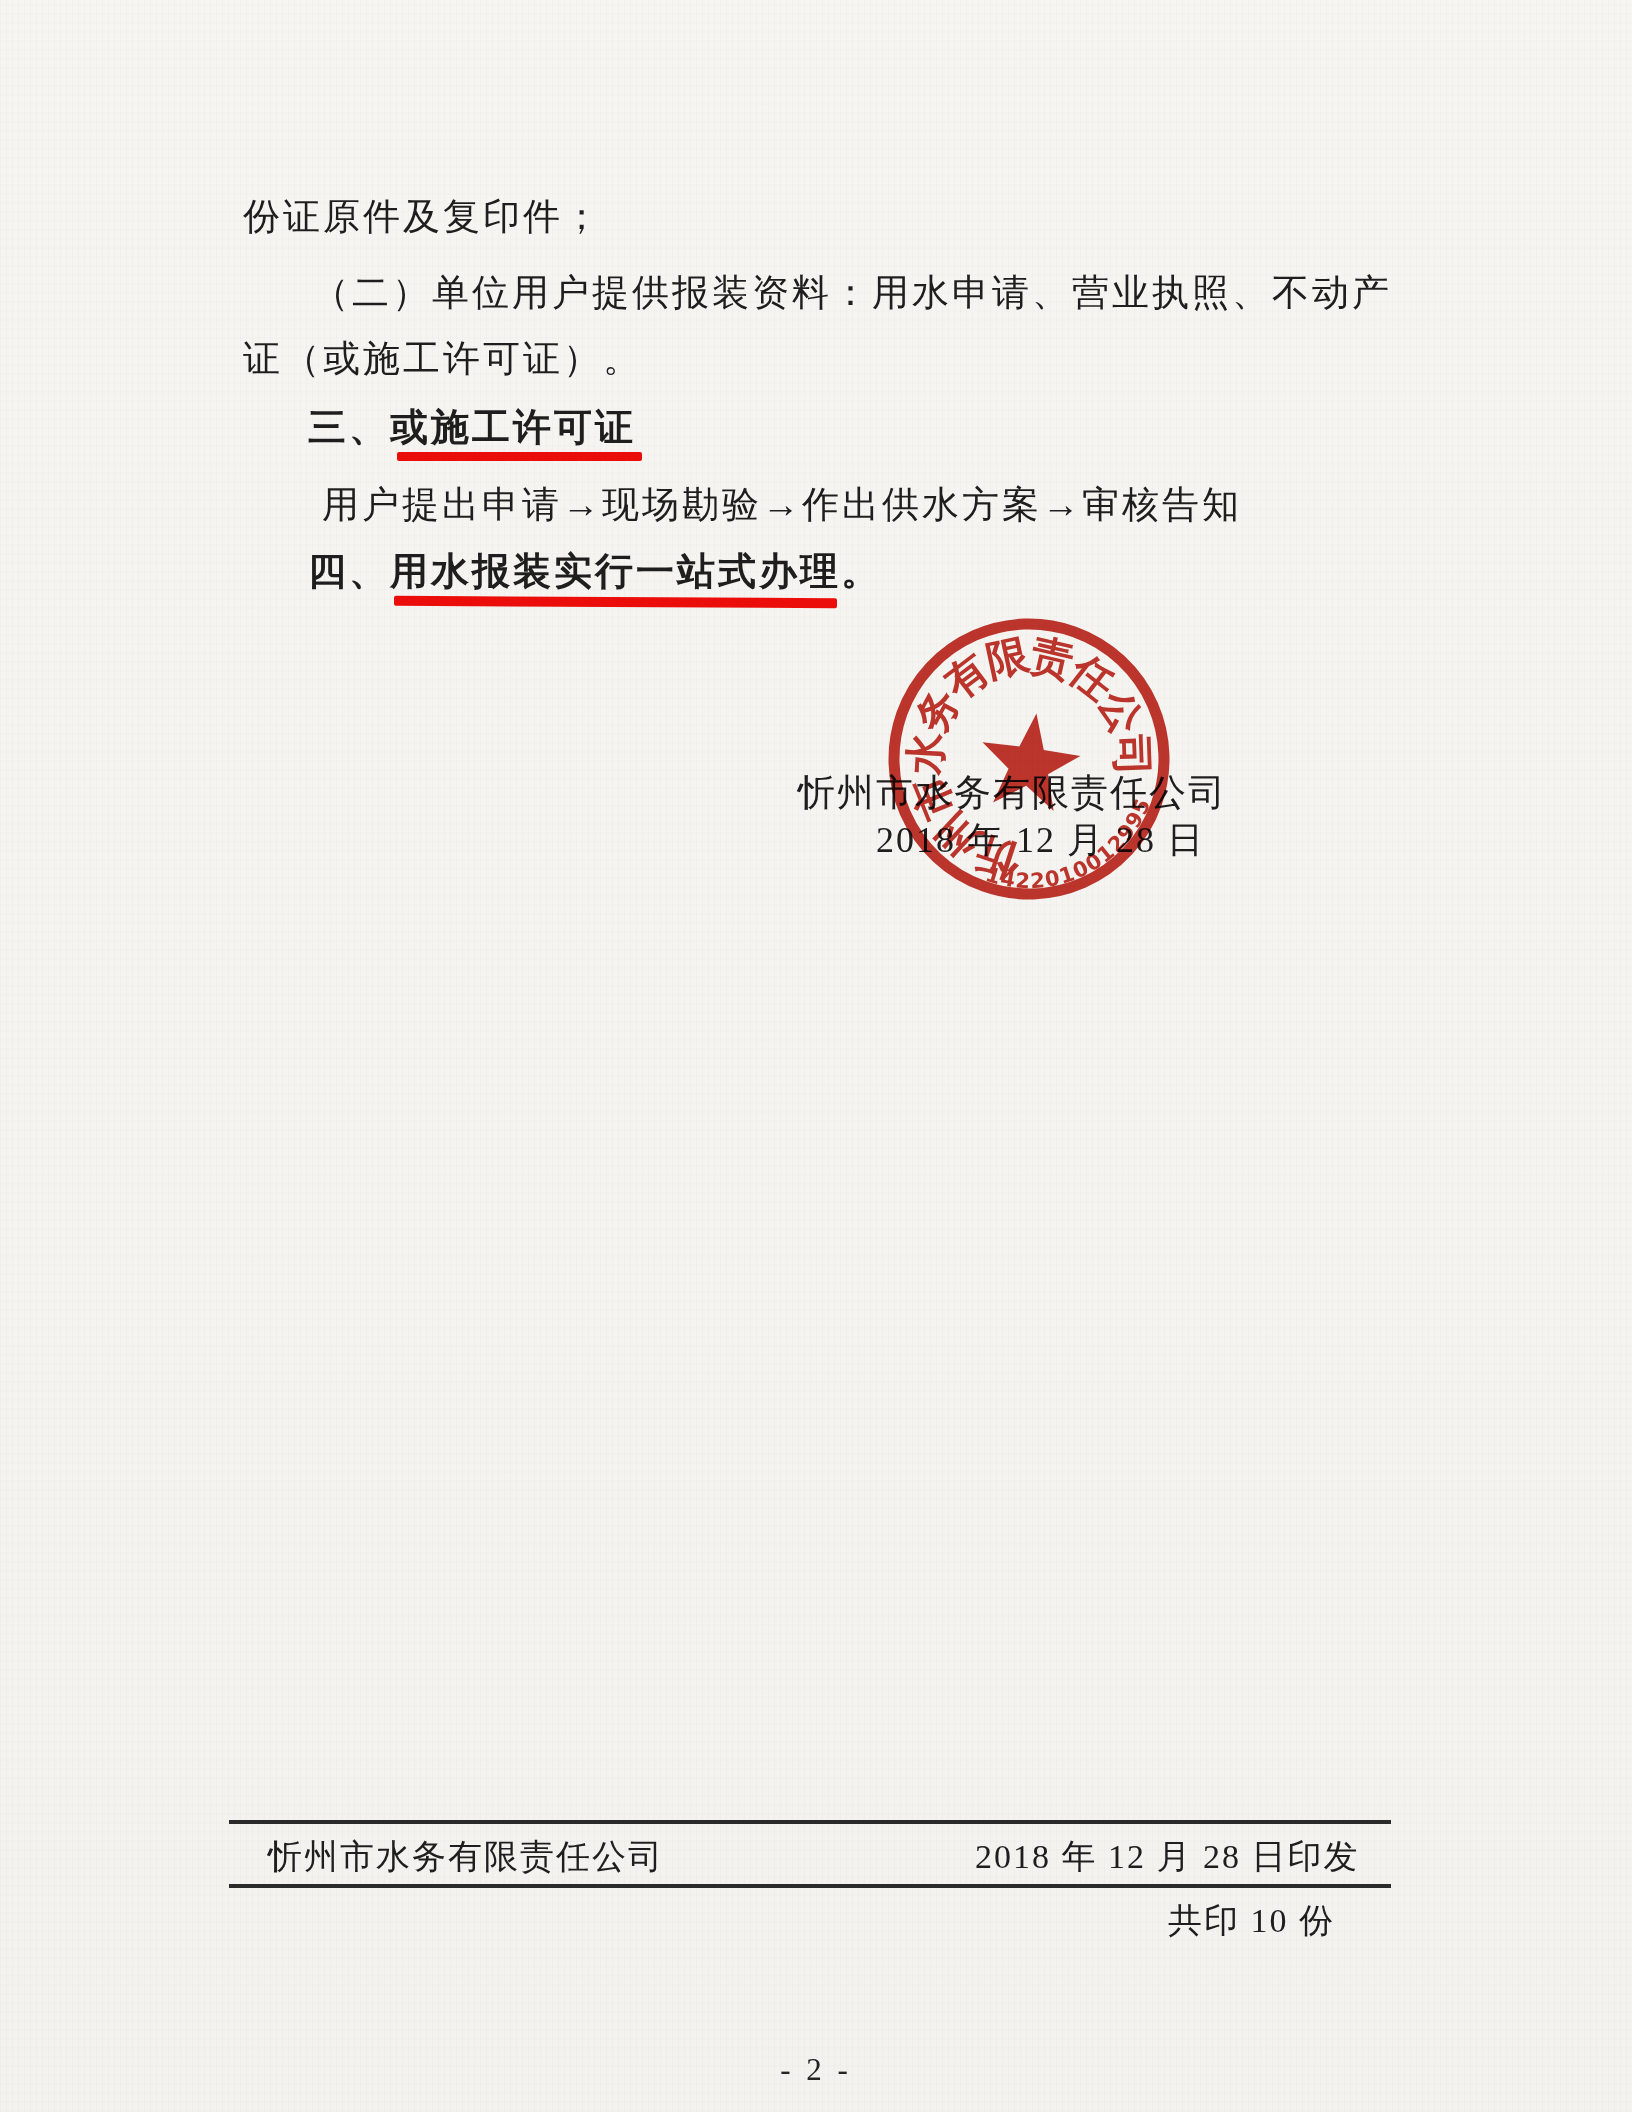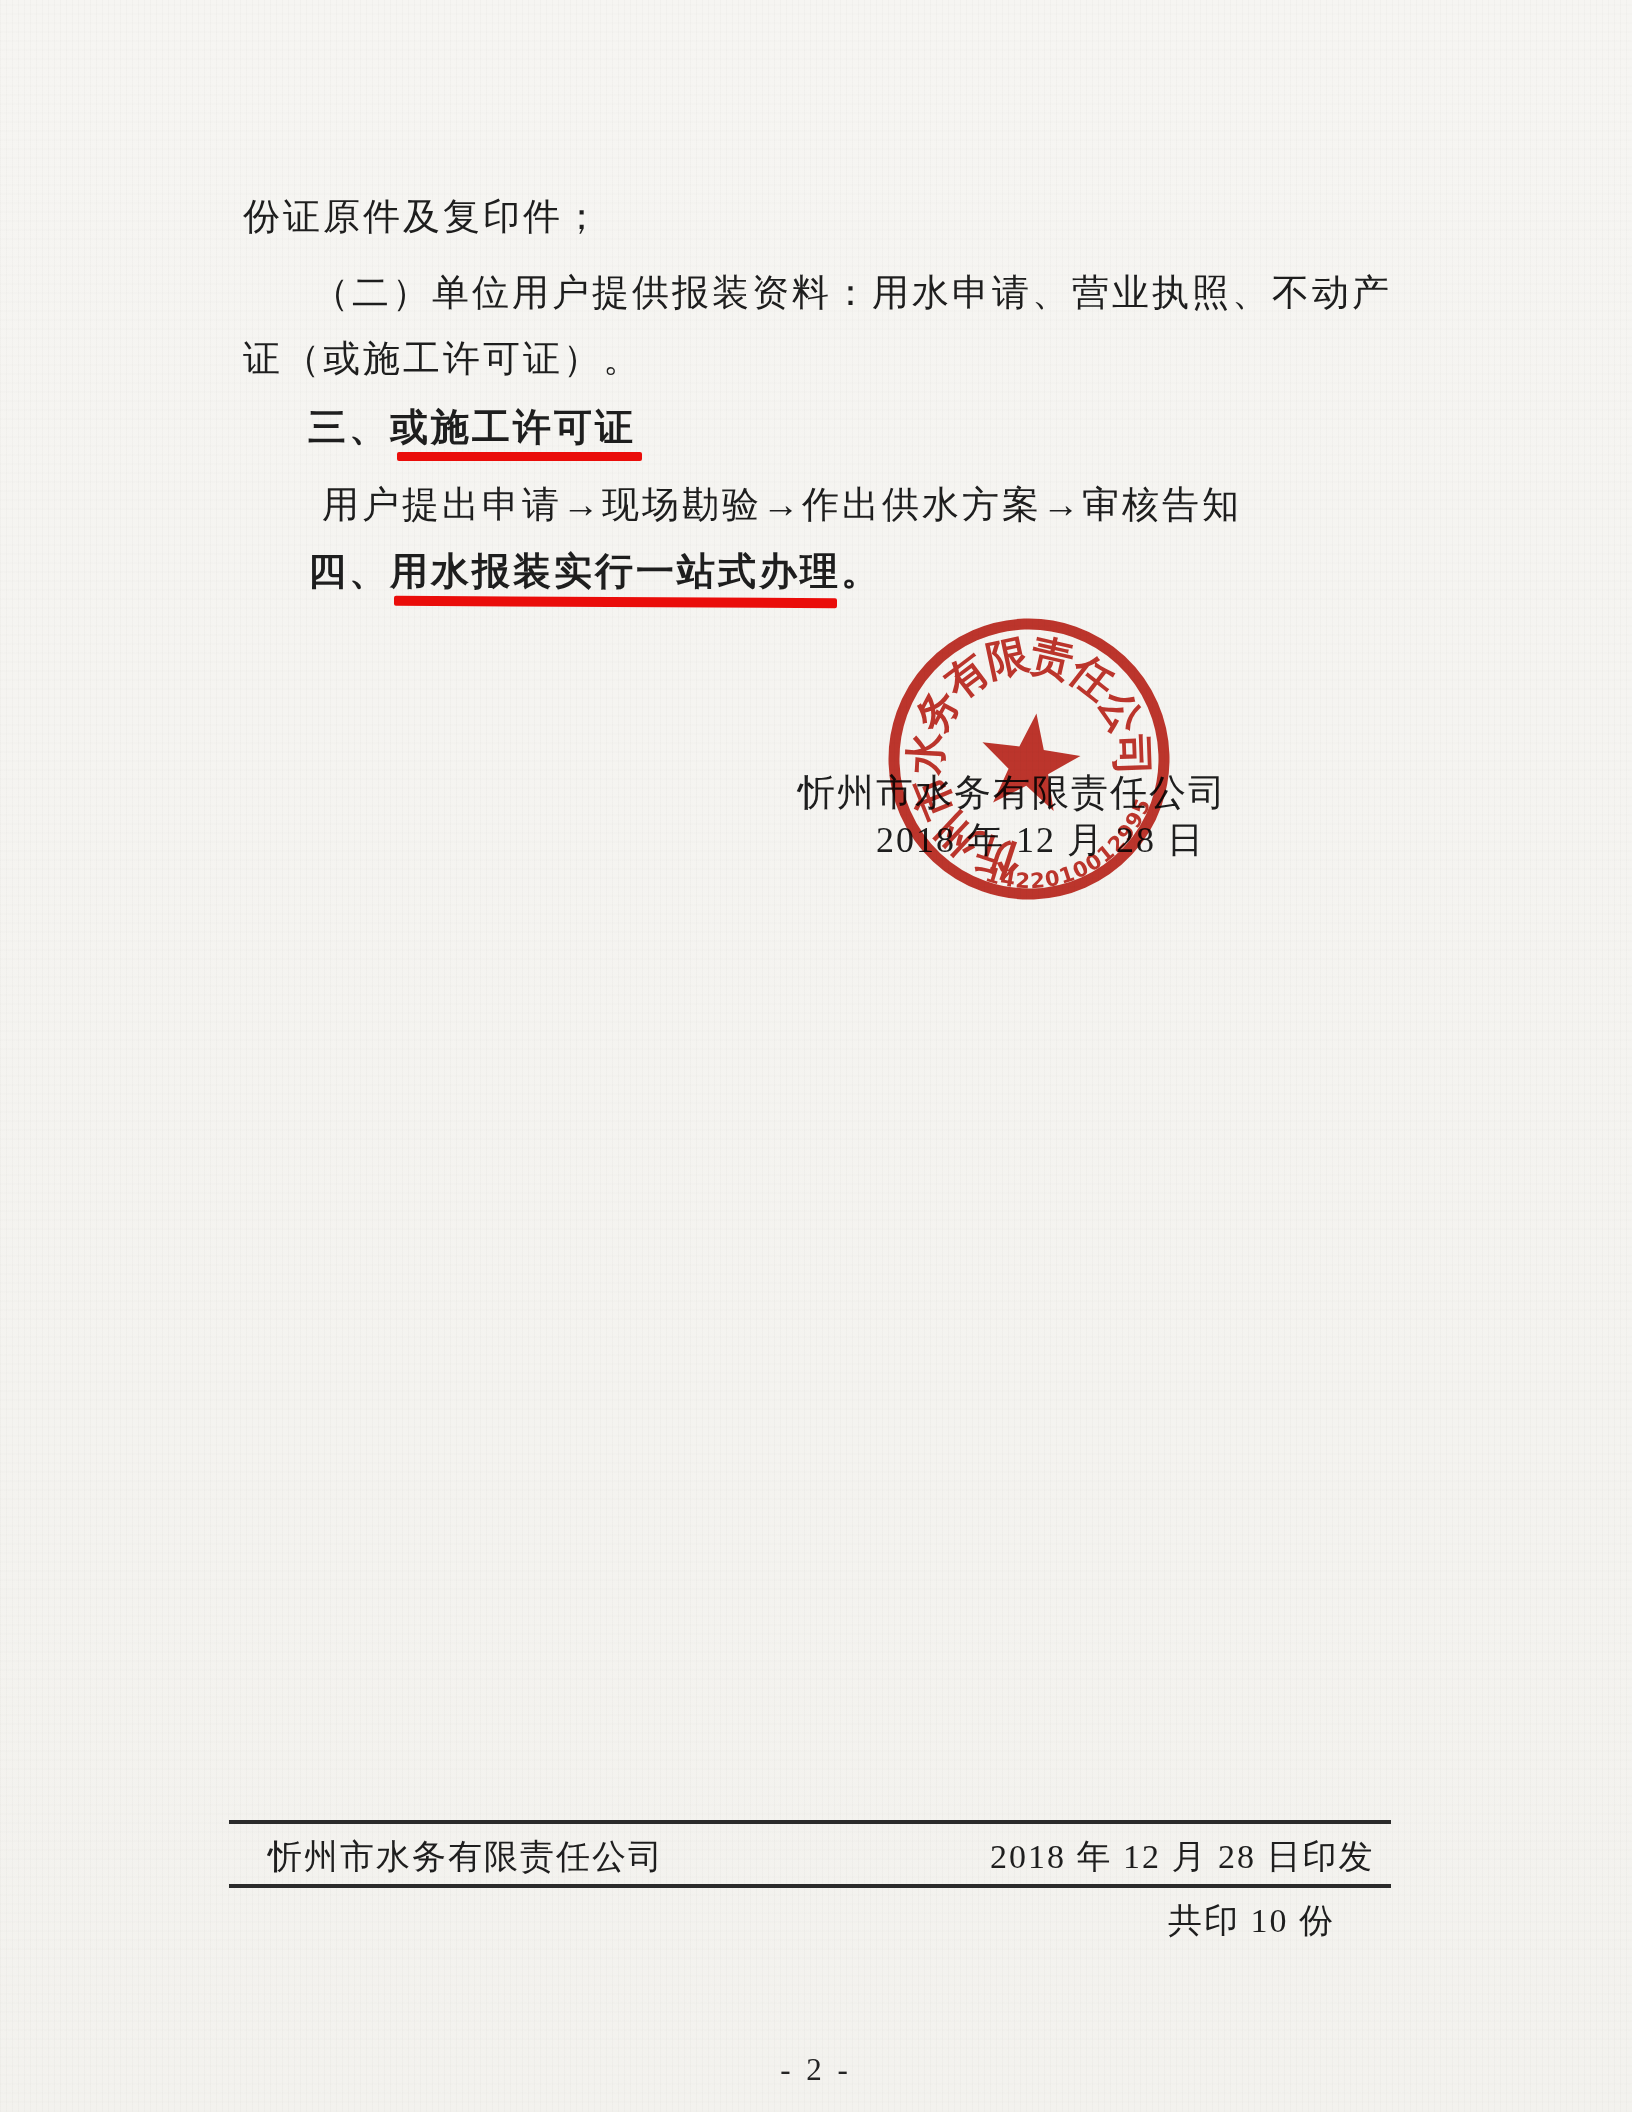--- a/index.html
+++ b/index.html
@@ -129,19 +129,19 @@
         <text x="160" y="289" transform="rotate(-37 160 160)" class="seal-serial" fill="#bf261c">1</text>
         <text x="160" y="289" transform="rotate(-44 160 160)" class="seal-serial" fill="#bf261c">2</text>
         <text x="160" y="289" transform="rotate(-51 160 160)" class="seal-serial" fill="#bf261c">9</text>
         <text x="160" y="289" transform="rotate(-58 160 160)" class="seal-serial" fill="#bf261c">9</text>
         <text x="160" y="289" transform="rotate(-65 160 160)" class="seal-serial" fill="#bf261c">5</text>
       </svg>
   </div>
 
   <div class="rule" style="top:1820px;"></div>
   <div class="footer-text" style="left:268px;top:1840px;">忻州市水务有限责任公司</div>
-  <div class="footer-text" style="left:975px;top:1840px;margin-left:15px;">2018 年 12 月 28 日印发</div>
+  <div class="footer-text" style="left:975px;top:1840px;">2018 年 12 月 28 日印发</div>
   <div class="rule" style="top:1884px;"></div>
   <div class="footer-text" style="left:1168px;top:1904px;">共印 10 份</div>
 
   <div class="pagenum">- 2 -</div>
 
 </div>
 
 </body></html>

